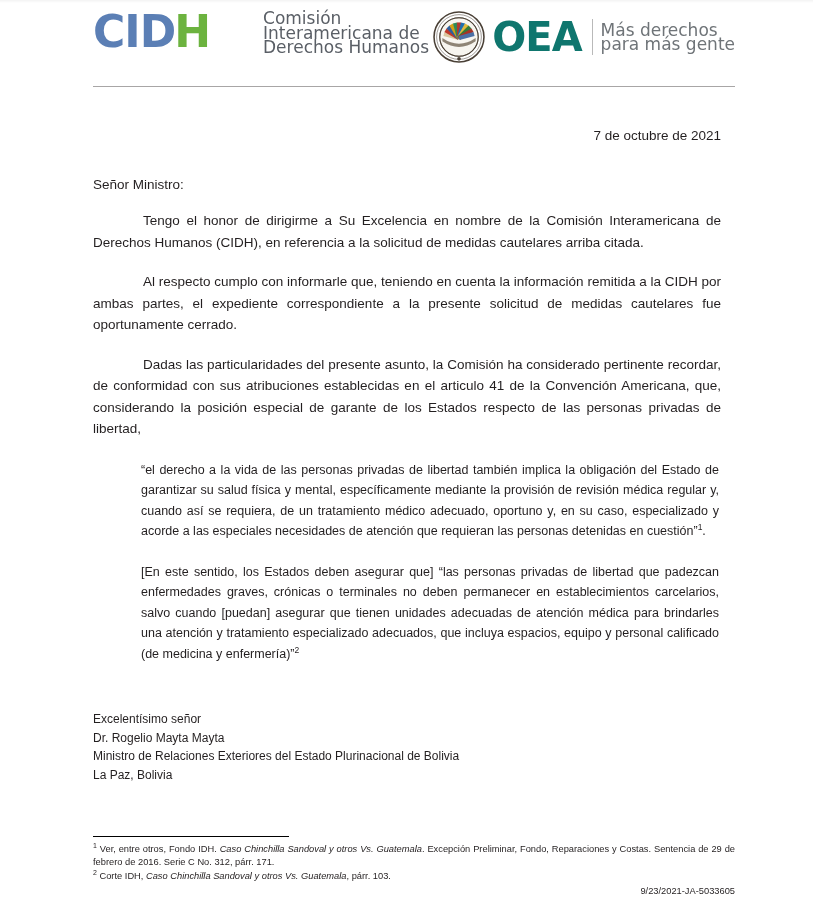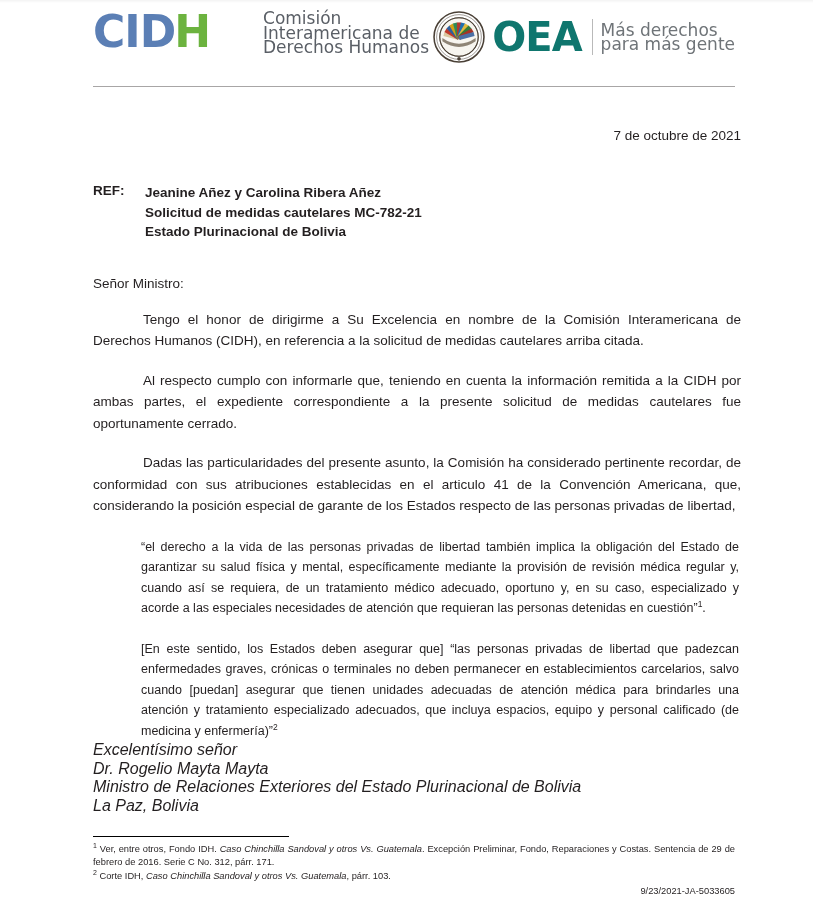--- a/index.html
+++ b/index.html
@@ -103,21 +103,21 @@
     right: 78px;
     top: 86px;
     height: 1px;
     background: #a8a6a6;
   }
 
   
   .content {
     position: absolute;
     left: 93px;
-    right: 72px;
+    right: 92px;
     top: 110px;
   }
   .date-line {
     text-align: right;
     font-size: 13.5px;
     margin-top: 18px;
     color: #231f20;
   }
   .ref-block {
     margin-top: 40px;
@@ -148,23 +148,23 @@
     line-height: 20.5px;
     text-align: justify;
     padding-right: 2px;
   }
   sup {
     font-size: 8.5px;
     vertical-align: super;
     line-height: 0;
   }
   .addressee {
-    font-size: 16px;
+    margin-top: 46px;
+    font-size: 12px;
     line-height: 18.5px;
-    font-style: italic;
   }
   .addressee div { white-space: nowrap; }
 
   
   .footnotes {
     position: absolute;
     left: 93px;
     right: 78px;
     top: 836px;
   }
@@ -239,28 +239,20 @@
 para más gente</div>
     </div>
   </div>
 
   <div class="header-rule"></div>
 
   <div class="content">
 
     <div class="date-line">7 de octubre de 2021</div>
 
-    <div class="ref-block">
-      <div class="ref-label">REF:</div>
-      <div class="ref-lines">
-        <div>Jeanine Añez y Carolina Ribera Añez</div>
-        <div>Solicitud de medidas cautelares MC-782-21</div>
-        <div>Estado Plurinacional de Bolivia</div>
-      </div>
-    </div>
 
     <div class="greeting">Señor Ministro:</div>
 
     <p class="para">Tengo el honor de dirigirme a Su Excelencia en nombre de la Comisión Interamericana de Derechos Humanos (CIDH), en referencia a la solicitud de medidas cautelares arriba citada.</p>
     <p class="para">Al respecto cumplo con informarle que, teniendo en cuenta la información remitida a la CIDH por ambas partes, el expediente correspondiente a la presente solicitud de medidas cautelares fue oportunamente cerrado.</p>
     <p class="para">Dadas las particularidades del presente asunto, la Comisión ha considerado pertinente recordar, de conformidad con sus atribuciones establecidas en el articulo 41 de la Convención Americana, que, considerando la posición especial de garante de los Estados respecto de las personas privadas de libertad,</p>
 
     <div class="quote"><span>“el derecho a la vida de las personas privadas de libertad también implica la obligación del Estado de garantizar su salud física y mental, específicamente mediante la provisión de revisión médica regular y, cuando así se requiera, de un tratamiento médico adecuado, oportuno y, en su caso, especializado y acorde a las especiales necesidades de atención que requieran las personas detenidas en cuestión”</span><sup>1</sup><span>.</span></div>
 
     <div class="quote"><span>[En este sentido, los Estados deben asegurar que] “las personas privadas de libertad que padezcan enfermedades graves, crónicas o terminales no deben permanecer en establecimientos carcelarios, salvo cuando [puedan] asegurar que tienen unidades adecuadas de atención médica para brindarles una atención y tratamiento especializado adecuados, que incluya espacios, equipo y personal calificado (de medicina y enfermería)”</span><sup>2</sup></div>

